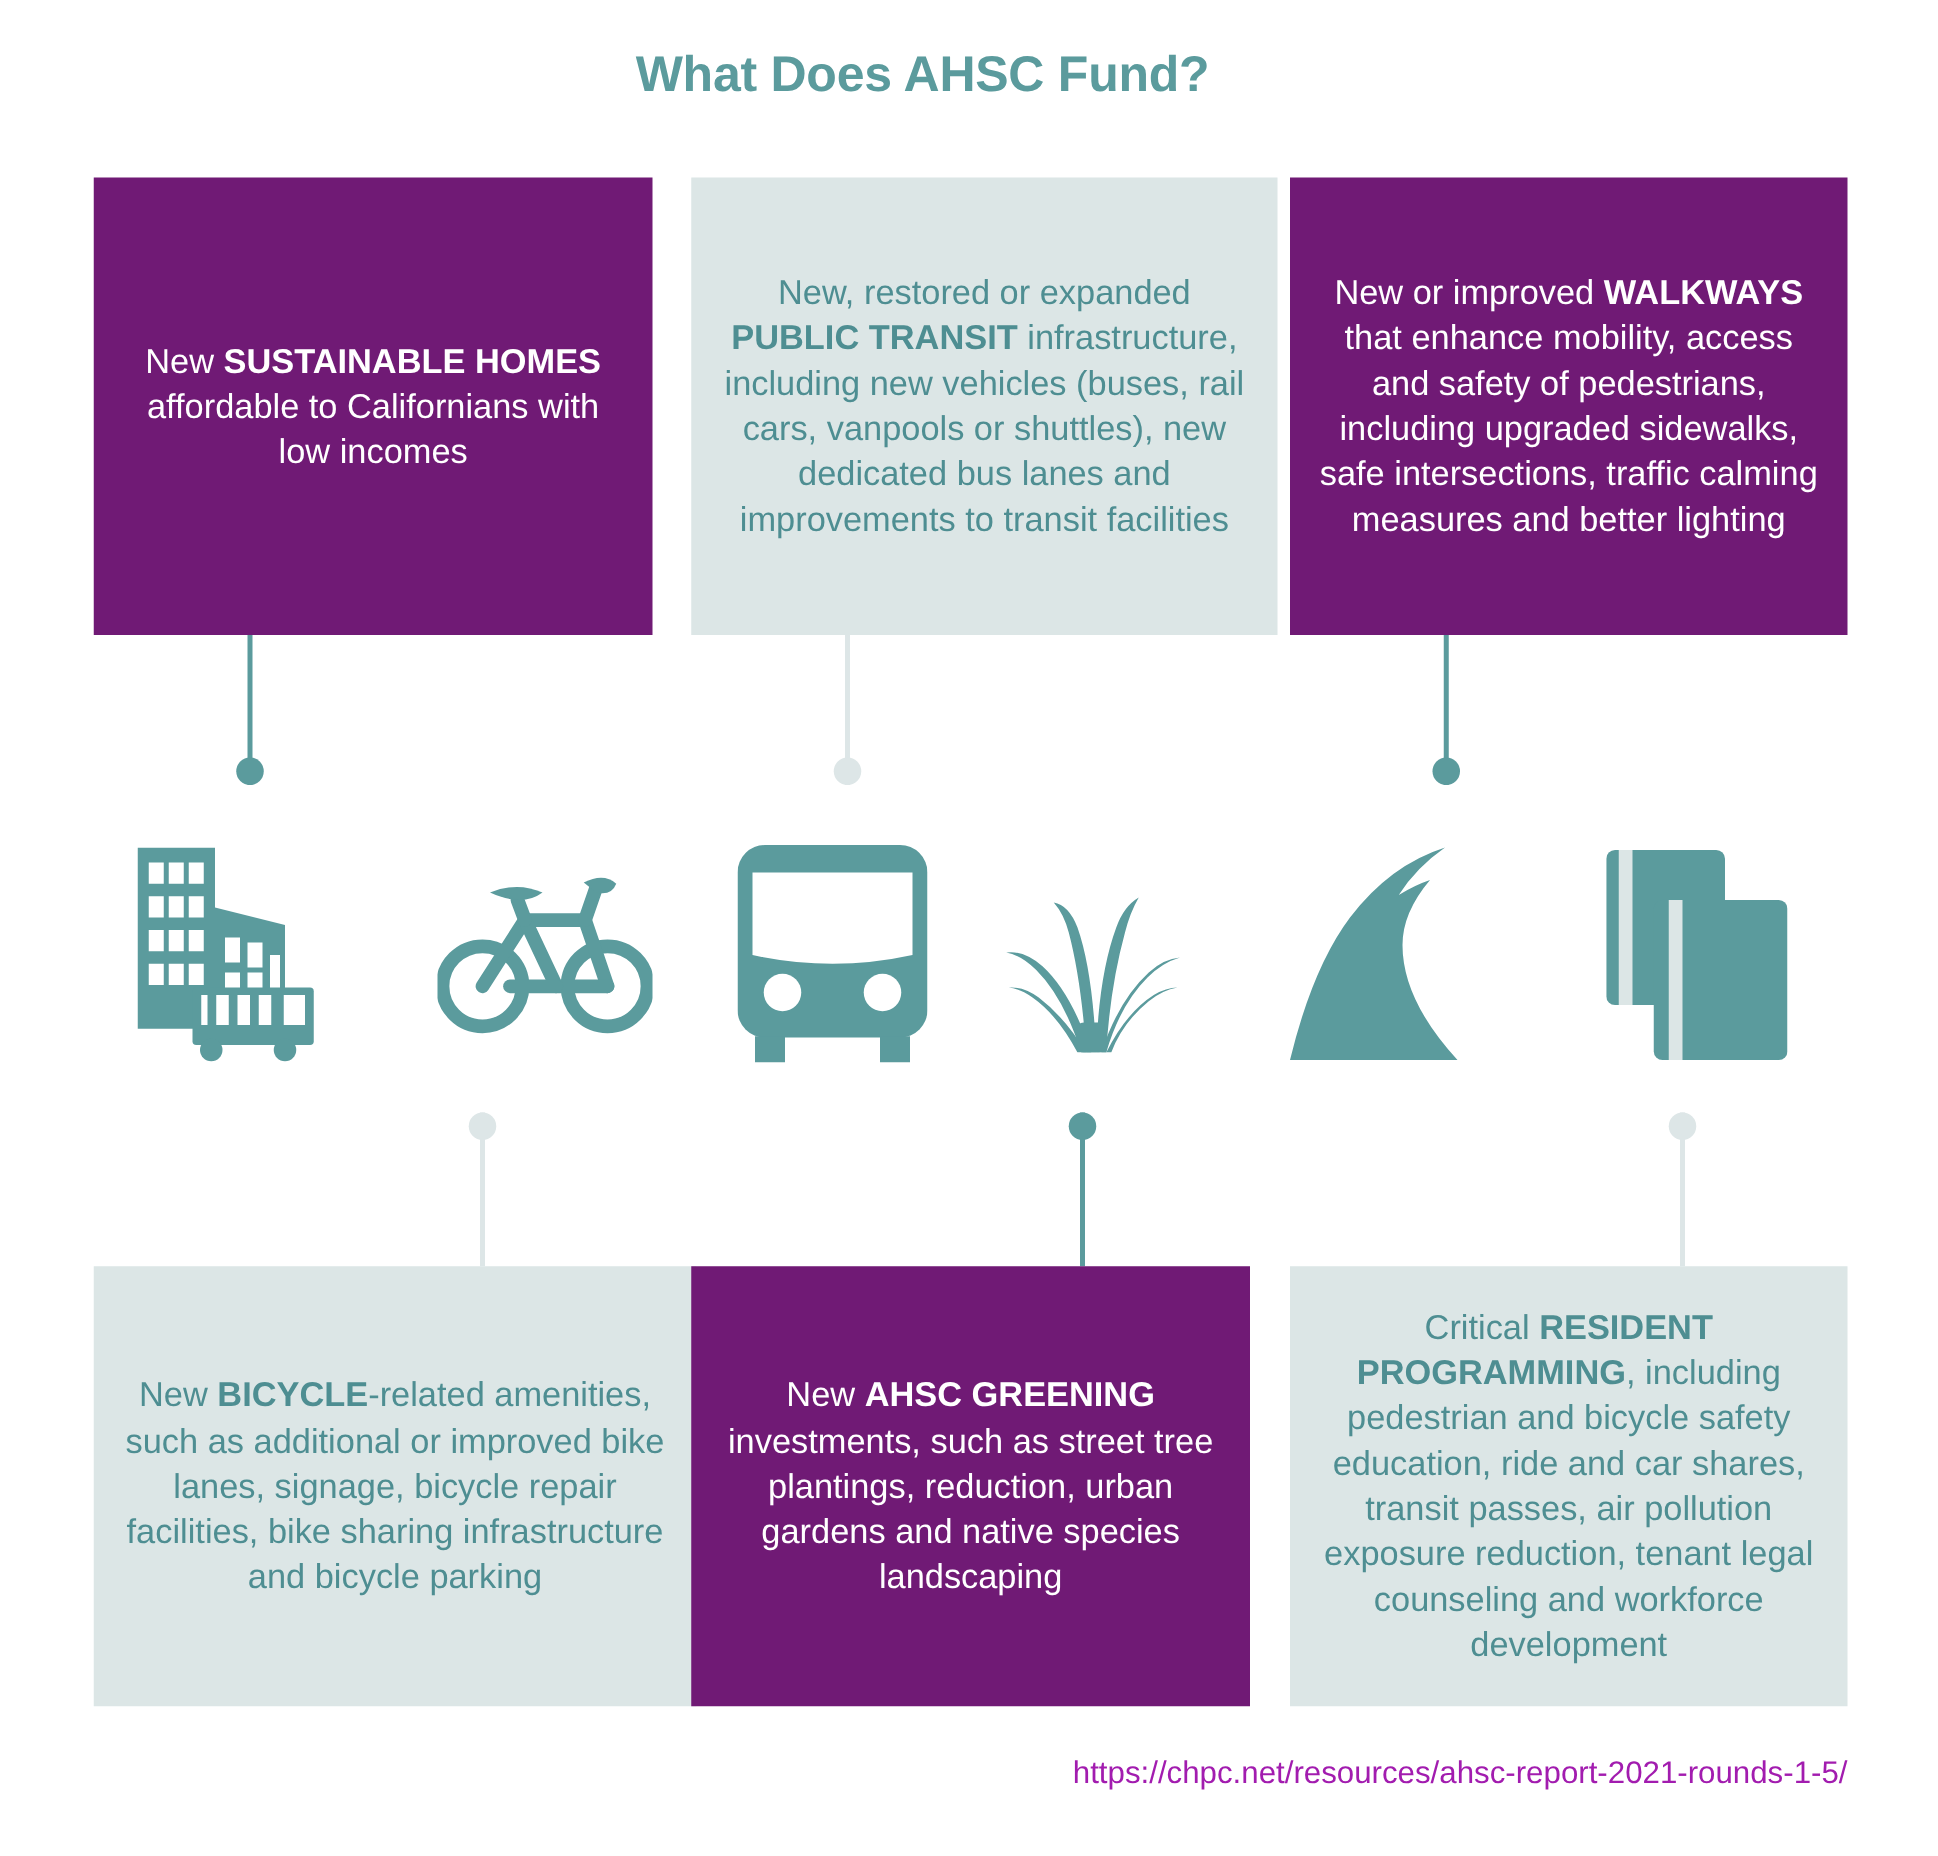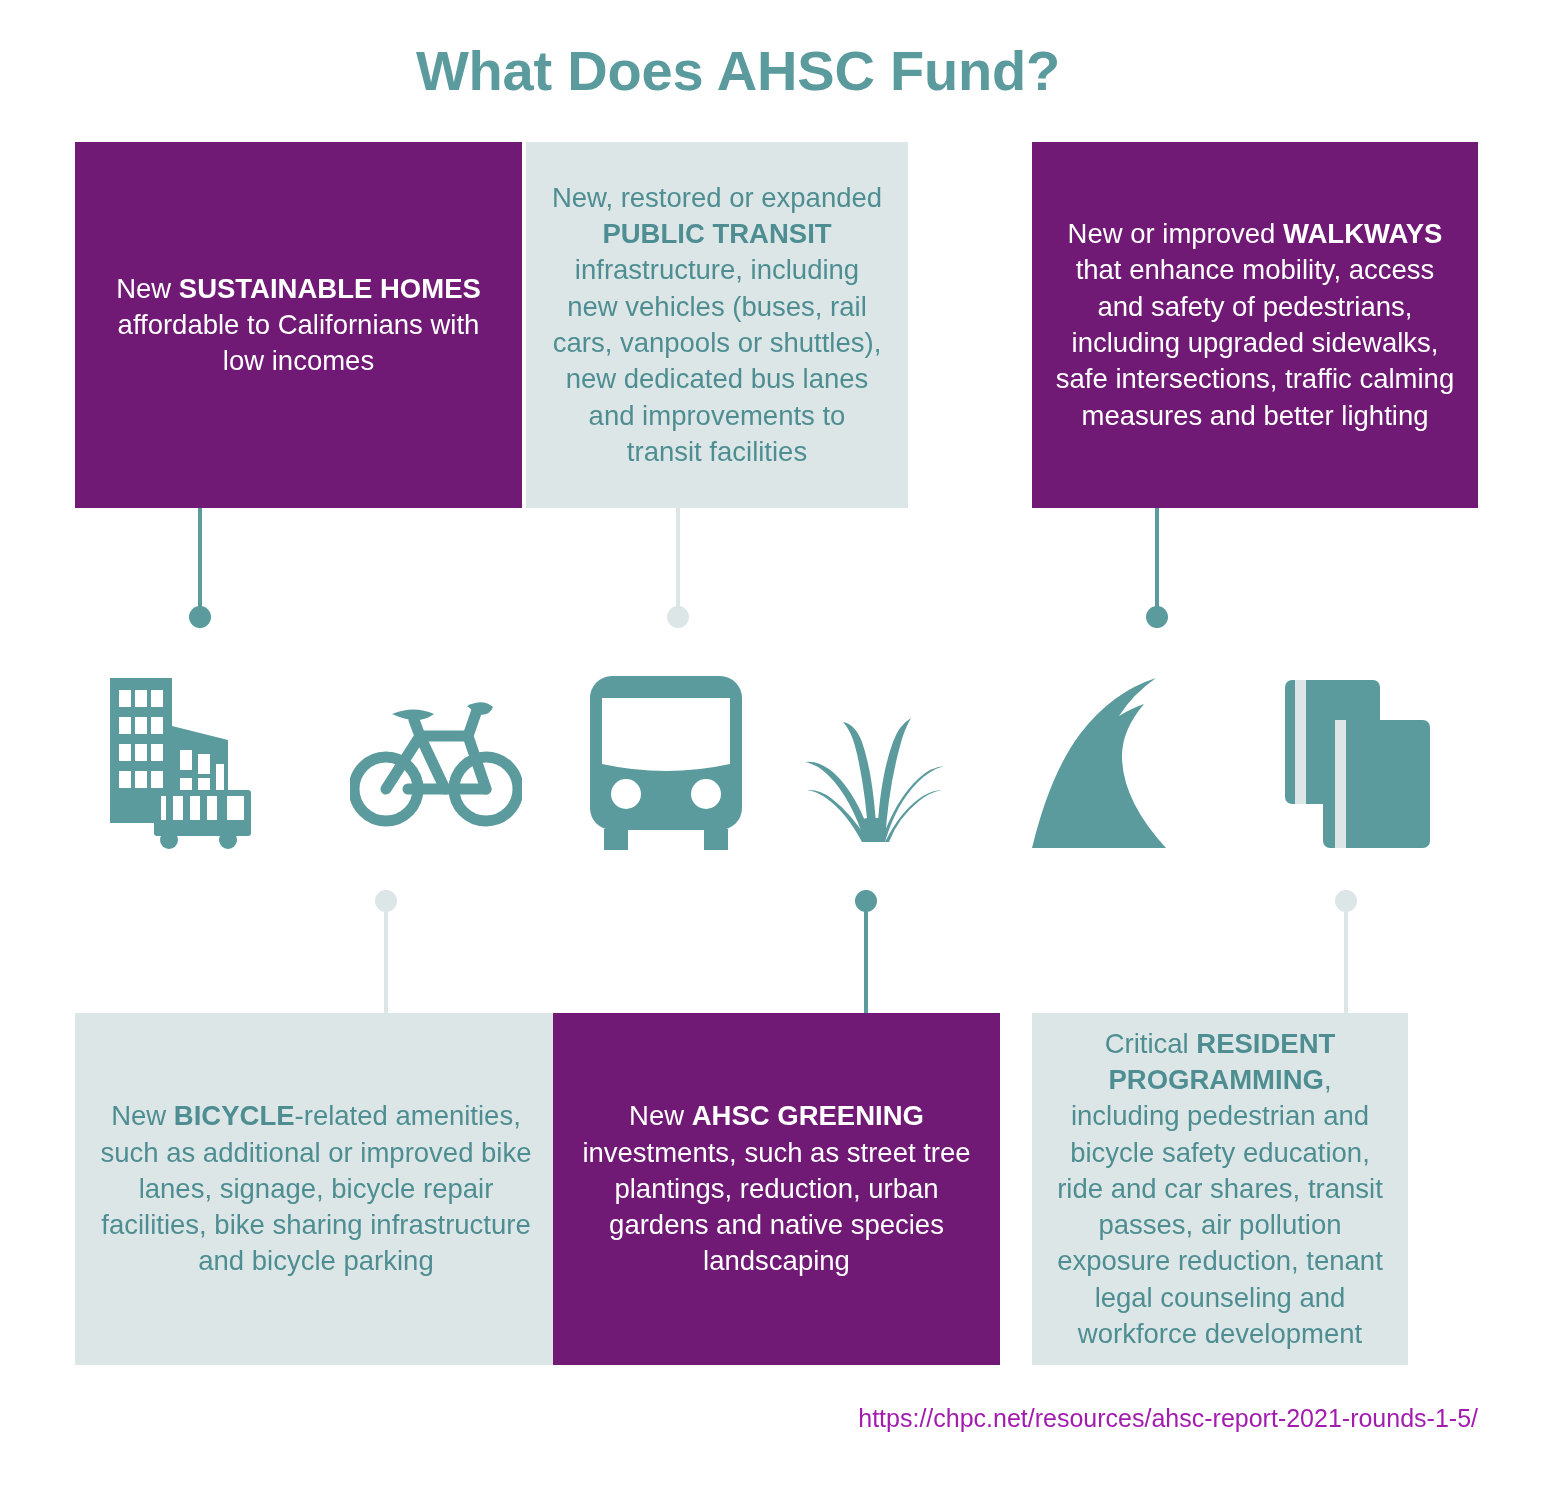--- a/index.html
+++ b/index.html
@@ -10,21 +10,21 @@
     position:relative;
     overflow:hidden;
   }
   #stage { position:absolute; left:0; top:0; width:1550px; height:1485px; }
 
   
   .title {
     position:absolute;
     left:0; top:38px; width:1476px;
     text-align:center;
-    font-size:56px;
+    font-size:40px;
     font-weight:bold;
     color:#5b9b9d;
     letter-spacing:-0.2px;
   }
 
   
   .card {
     position:absolute;
     display:flex;
     align-items:center;
@@ -34,26 +34,26 @@
     line-height:1.32;
     font-size:27.5px;
   }
   .card .body { width:100%; }
   .card.dark { background:#701a75; color:#ffffff; }
   .card.light { background:#dce6e6; color:#4e8e92; }
   .card b { font-weight:bold; }
 
   
   #card-homes   { left:75px;   top:142px; width:447px; height:366px; }
-  #card-transit { left:526px;  top:142px; width:382px; height:366px; }
+  #card-transit { left:553px;  top:142px; width:469px; height:366px; }
   #card-walk    { left:1032px; top:142px; width:446px; height:366px; }
   
   #card-bike    { left:75px;   top:1013px; width:482px; height:352px; }
   #card-green   { left:553px;  top:1013px; width:447px; height:352px; }
-  #card-prog    { left:1032px; top:1013px; width:376px; height:352px; }
+  #card-prog    { left:1032px; top:1013px; width:446px; height:352px; }
 
   
   .conn { position:absolute; }
   .conn .stem { position:absolute; left:0; top:0; width:4px; height:100%; }
   .conn .dot  { position:absolute; left:-9px; width:22px; height:22px; border-radius:50%; }
   .conn.down .dot { bottom:0; }
   .conn.up   .dot { top:0; }
   .conn.teal  .stem, .conn.teal  .dot { background:#5b9b9d; }
   .conn.pale  .stem, .conn.pale  .dot { background:#dde6e7; }
 

